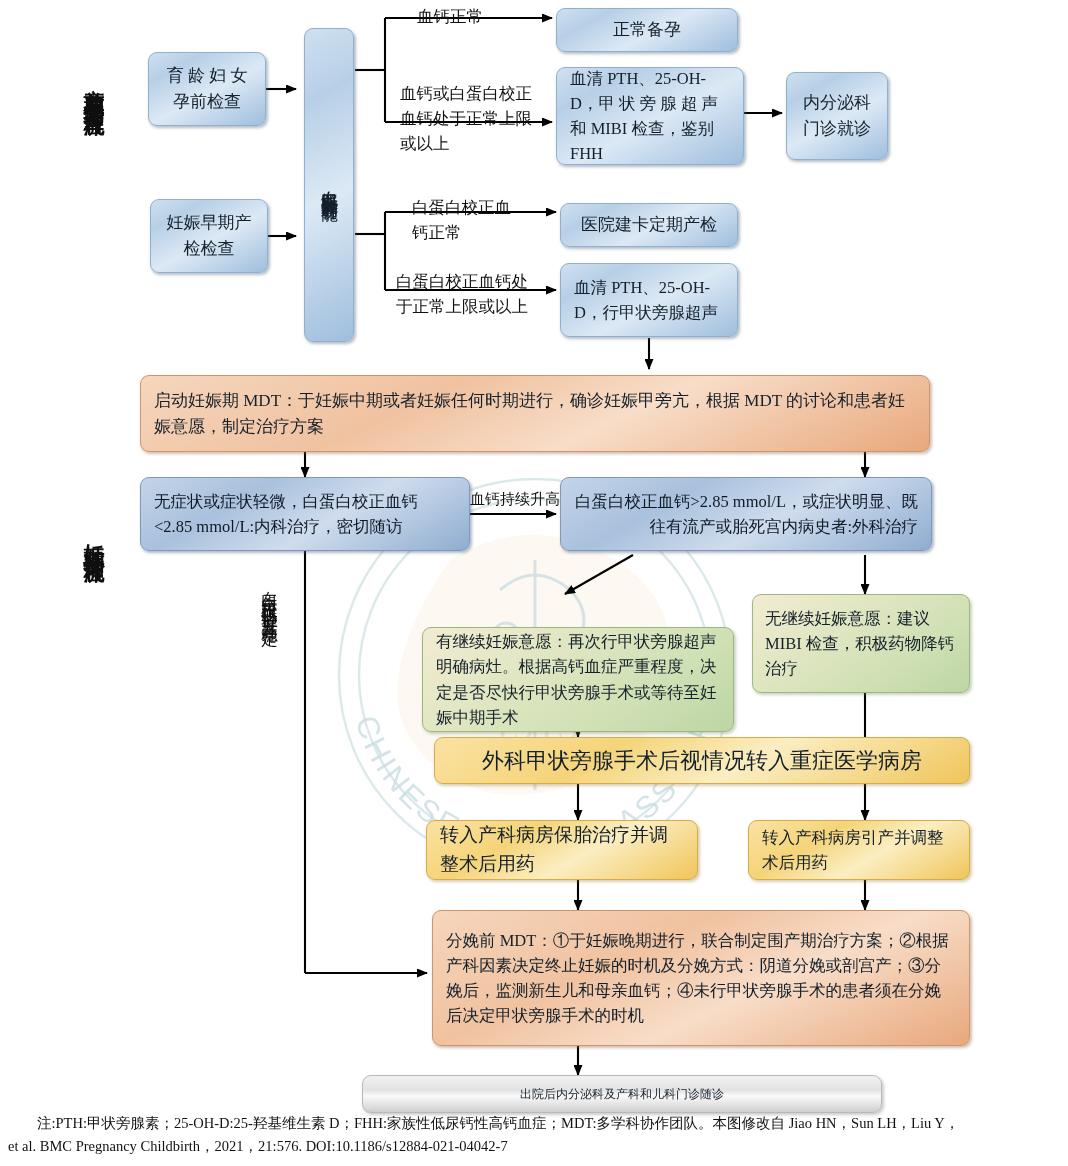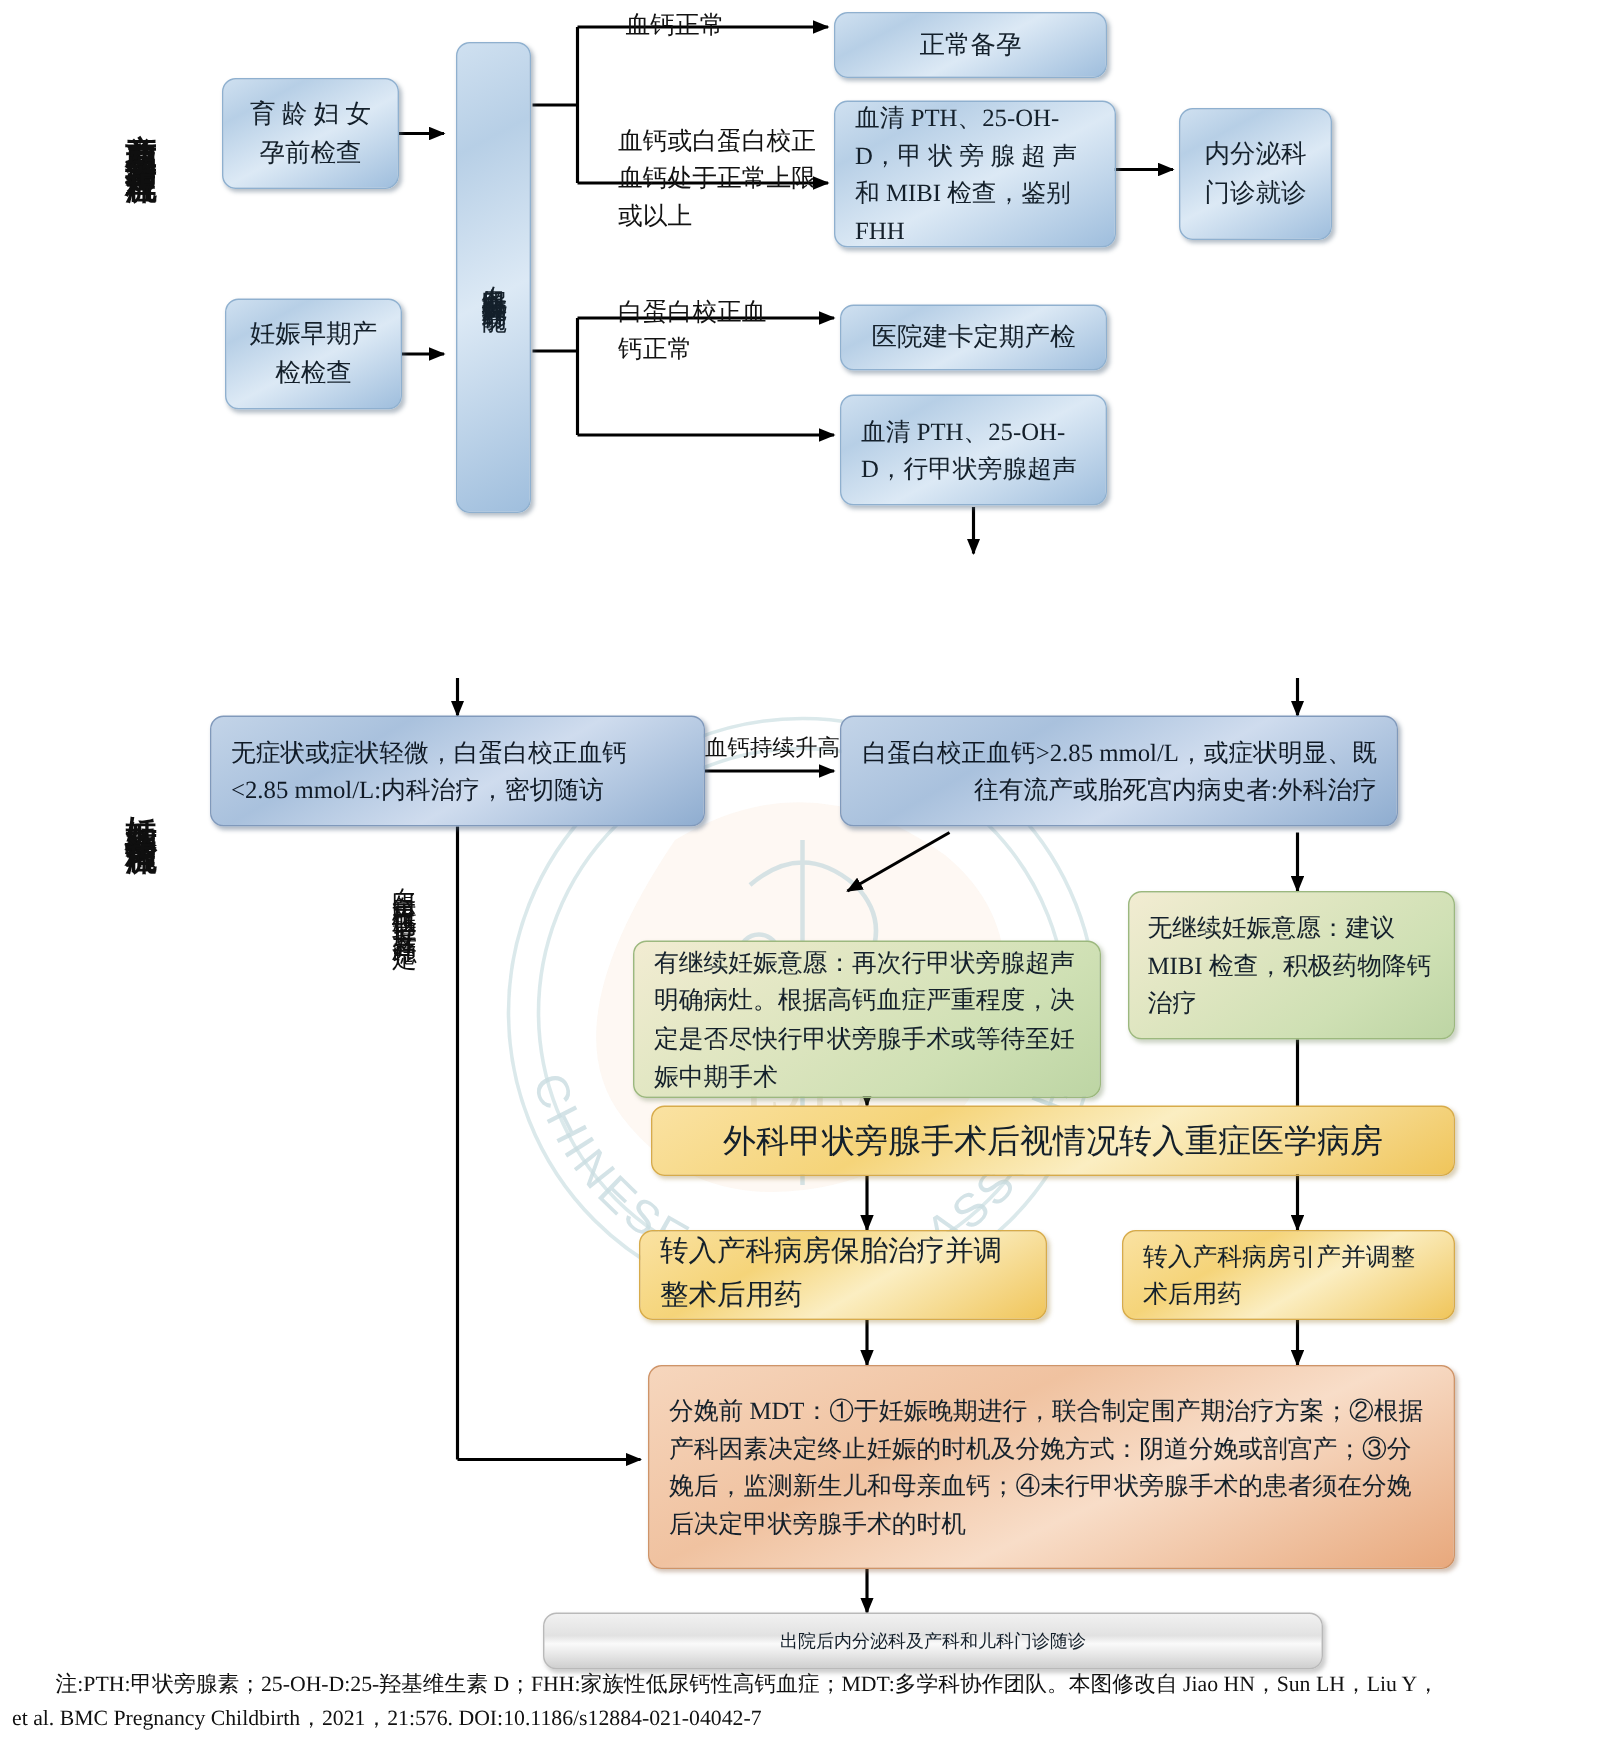--- a/index.html
+++ b/index.html
@@ -250,28 +250,33 @@
   <div class="node blue pad center" style="left:560px; top:203px; width:178px; height:44px; font-size:17px;">
     <span class="txt">医院建卡定期产检</span>
   </div>
 
   <div class="node blue pad" style="left:560px; top:263px; width:178px; height:74px; font-size:16.5px;">
     <span class="txt">血清 PTH、25-OH-D，行甲状旁腺超声</span>
   </div>
 
   <div class="lbl" style="left:417px; top:5px; font-size:16.5px;">血钙正常</div>
 
-  <div class="lbl" style="left:400px; top:82px; font-size:16.5px; white-space:pre-line;margin-left:12px;">血钙或白蛋白校正
+  <div class="lbl" style="left:400px; top:82px; font-size:16.5px; white-space:pre-line;">血钙或白蛋白校正
 血钙处于正常上限
 或以上</div>
 
   <div class="lbl" style="left:412px; top:196px; font-size:16.5px; white-space:pre-line;">白蛋白校正血
 钙正常</div>
 
-
+  <div class="lbl" style="left:396px; top:270px; font-size:16.5px; white-space:pre-line;">白蛋白校正血钙处
+于正常上限或以上</div>
+
+  <div class="node orange pad" style="left:140px; top:375px; width:790px; height:77px; font-size:17px;">
+    <span class="txt">启动妊娠期 MDT：于妊娠中期或者妊娠任何时期进行，确诊妊娠甲旁亢，根据 MDT 的讨论和患者妊娠意愿，制定治疗方案</span>
+  </div>
 
   <div class="node blue2 pad" style="left:140px; top:477px; width:330px; height:74px; font-size:16.5px;">
     <span class="txt">无症状或症状轻微，白蛋白校正血钙&lt;2.85 mmol/L:内科治疗，密切随访</span>
   </div>
 
   <div class="node blue2 pad" style="left:560px; top:477px; width:372px; height:74px; font-size:16.5px;text-align:right;">
     <span class="txt">白蛋白校正血钙&gt;2.85 mmol/L，或症状明显、既往有流产或胎死宫内病史者:外科治疗</span>
   </div>
 
   <div class="lbl" style="left:470px; top:488px; font-size:15px;">血钙持续升高</div>

